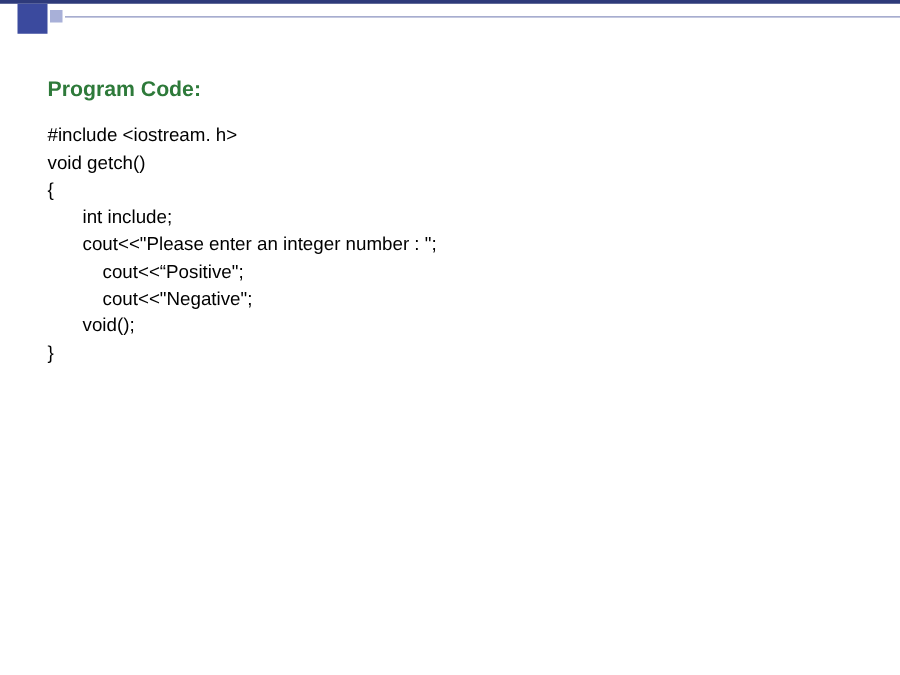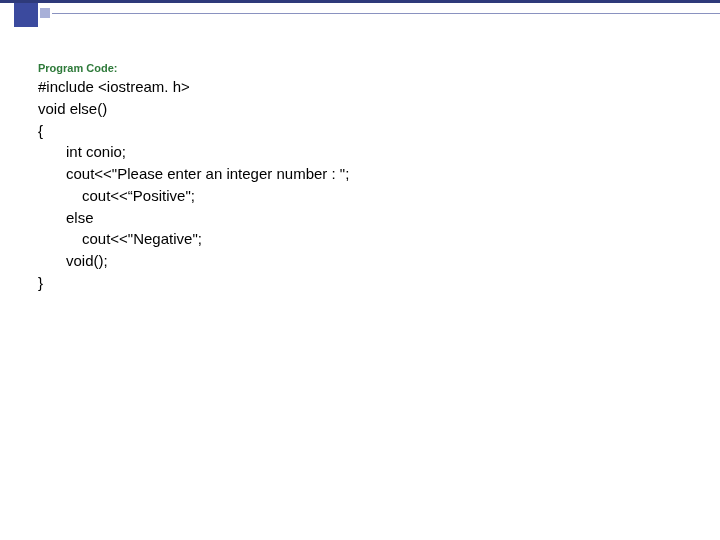--- a/index.html
+++ b/index.html
@@ -55,24 +55,24 @@
       height: 1px;
       background: #8a92c0;
     }
     .content {
       position: absolute;
       top: 62px;
       left: 38px;
       width: 640px;
     }
     .heading {
-      font-size: 11px;
+      font-size: 17px;
       font-weight: bold;
       color: #2e7a3a;
-      margin-bottom: 2px;
+      margin-bottom: 16px;
     }
     .code-area {
       font-size: 15px;
       color: #000000;
       line-height: 1.45;
     }
     .code-line {
       white-space: pre;
     }
     .indent1 {
@@ -89,23 +89,22 @@
   <div class="deco-top-bar"></div>
   <div class="deco-square-large"></div>
   <div class="deco-square-small"></div>
   <div class="deco-line"></div>
 </div>
 
 <div class="content">
   <div class="heading">Program Code:</div>
   <div class="code-area">
     <div class="code-line">#include &lt;iostream. h&gt;</div>
-    <div class="code-line">void else()</div>
+    <div class="code-line">void getch()</div>
     <div class="code-line">{</div>
-    <div class="code-line indent1">int conio;</div>
+    <div class="code-line indent1">int include;</div>
     <div class="code-line indent1">cout&lt;&lt;"Please enter an integer number : ";</div>
     <div class="code-line indent2">cout&lt;&lt;“Positive";</div>
-    <div class="code-line indent1">else</div>
     <div class="code-line indent2">cout&lt;&lt;"Negative";</div>
     <div class="code-line indent1">void();</div>
     <div class="code-line">}</div>
   </div>
 </div>
 
 </body></html>

